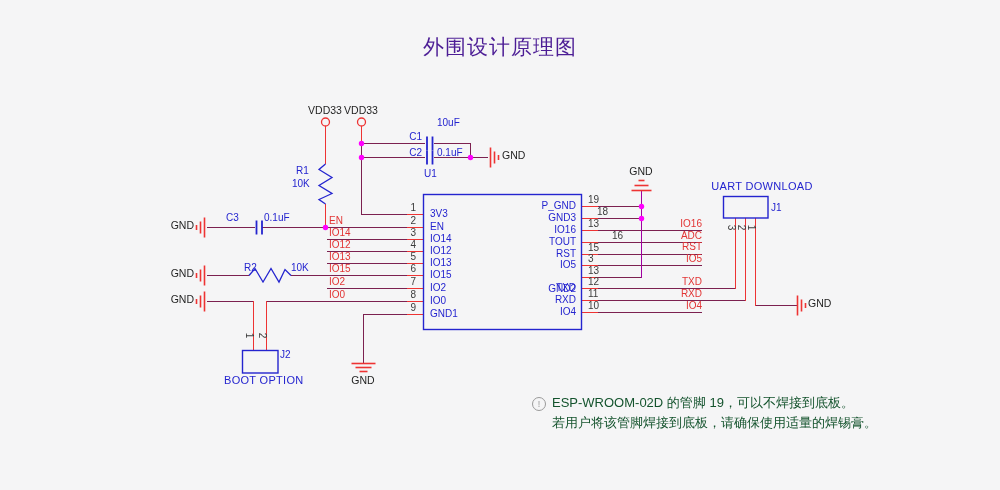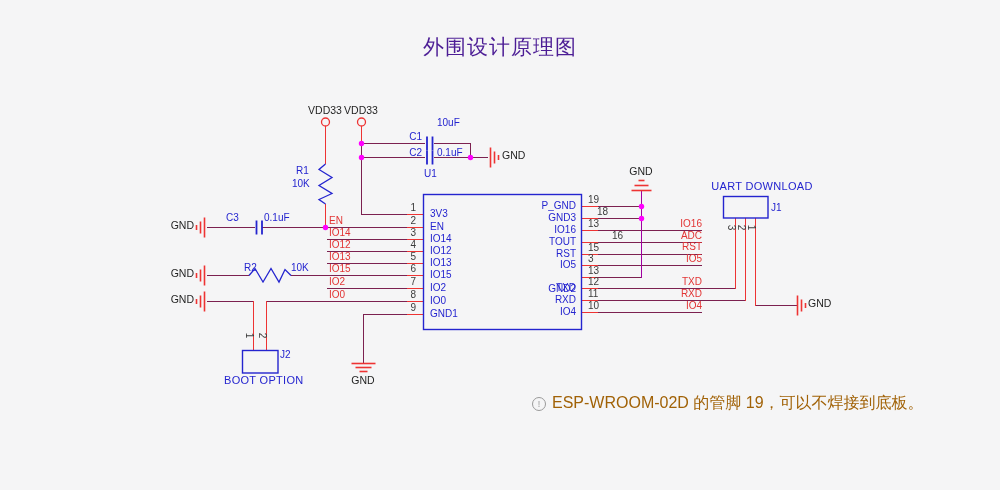--- a/index.html
+++ b/index.html
@@ -18,21 +18,21 @@
   .blk{color:#1f1f1f;font-size:10.5px;}
   .ctr{text-align:center;}
   .rt{text-align:right;}
   .big{font-size:11px;letter-spacing:.3px;}
   .rot{transform:rotate(90deg);transform-origin:center;width:10px;text-align:center;color:#3b3b3b;}
   .title{
     position:absolute;left:0;right:0;top:33px;text-align:center;
     font-size:21px;color:#4c1d95;letter-spacing:1px;
   }
   .uline{}
-  .note{position:absolute;color:#a16207;font-size:16px;line-height:15px;white-space:nowrap;}
+  .note{position:absolute;color:#14532d;font-size:13px;line-height:15px;white-space:nowrap;}
   .note-icon{
     position:absolute;left:532px;top:397px;width:12px;height:12px;
     border:1px solid #9a9a9a;border-radius:50%;
     color:#9a9a9a;font-size:9px;line-height:12px;text-align:center;
   }
 </style>
 </head>
 <body>
 
 <div id="canvas">
@@ -272,14 +272,15 @@
   <span class="lbl rot" style="left:736px;top:222px">2</span>
   <span class="lbl rot" style="left:746px;top:222px">1</span>
 
   <span class="lbl blue" style="left:280px;top:349px">J2</span>
   <span class="lbl blue big" style="left:224px;top:375px">BOOT OPTION</span>
   <span class="lbl rot" style="left:244px;top:330px">1</span>
   <span class="lbl rot" style="left:257px;top:330px">2</span>
 
   <span class="note-icon">!</span>
   <span class="note" style="left:552px;top:395px">ESP-WROOM-02D 的管脚 19，可以不焊接到底板。</span>
+  <span class="note" style="left:552px;top:415px">若用户将该管脚焊接到底板，请确保使用适量的焊锡膏。</span>
 
 </div>
 
 </body></html>

